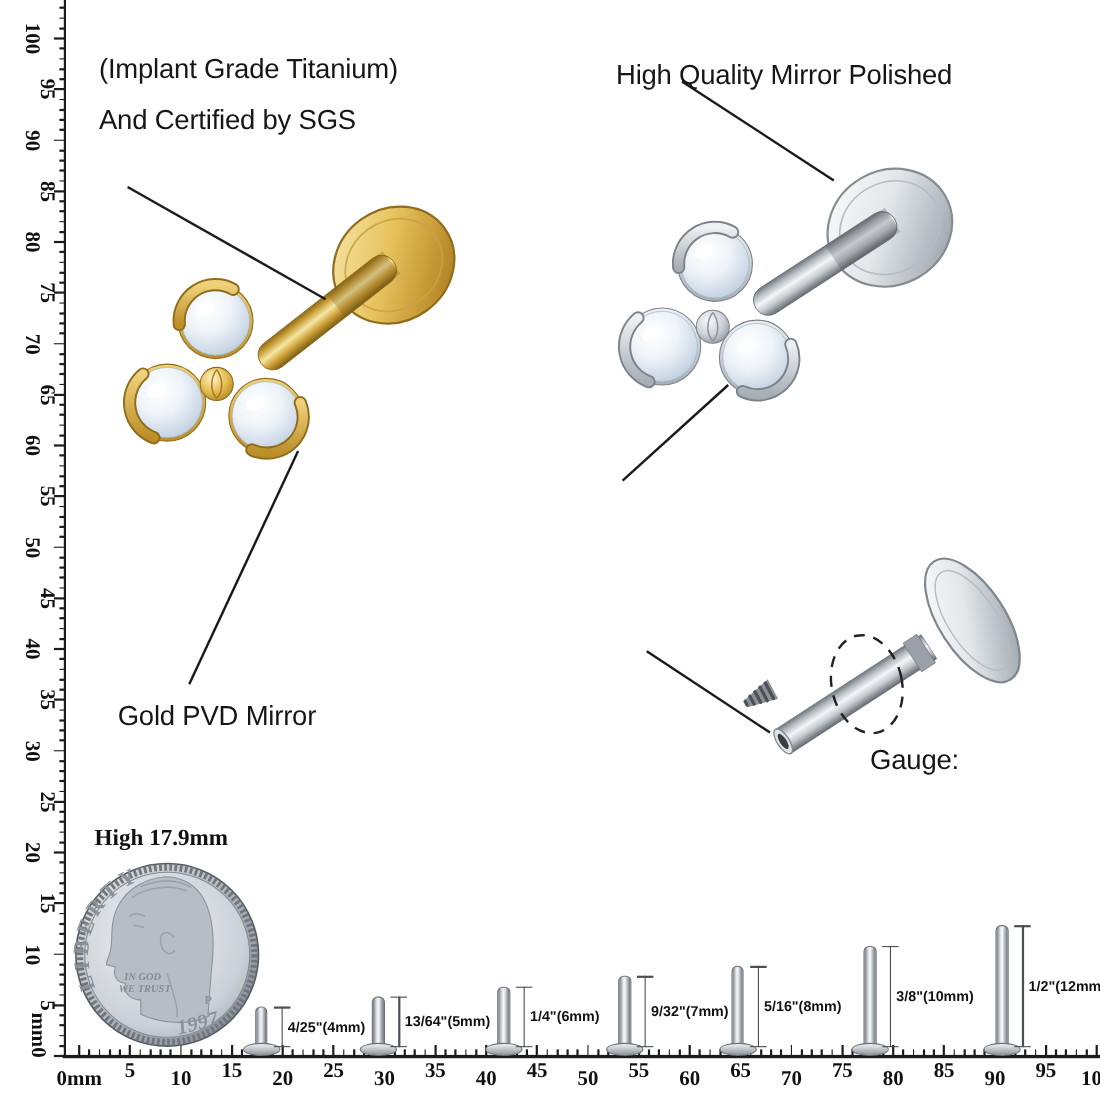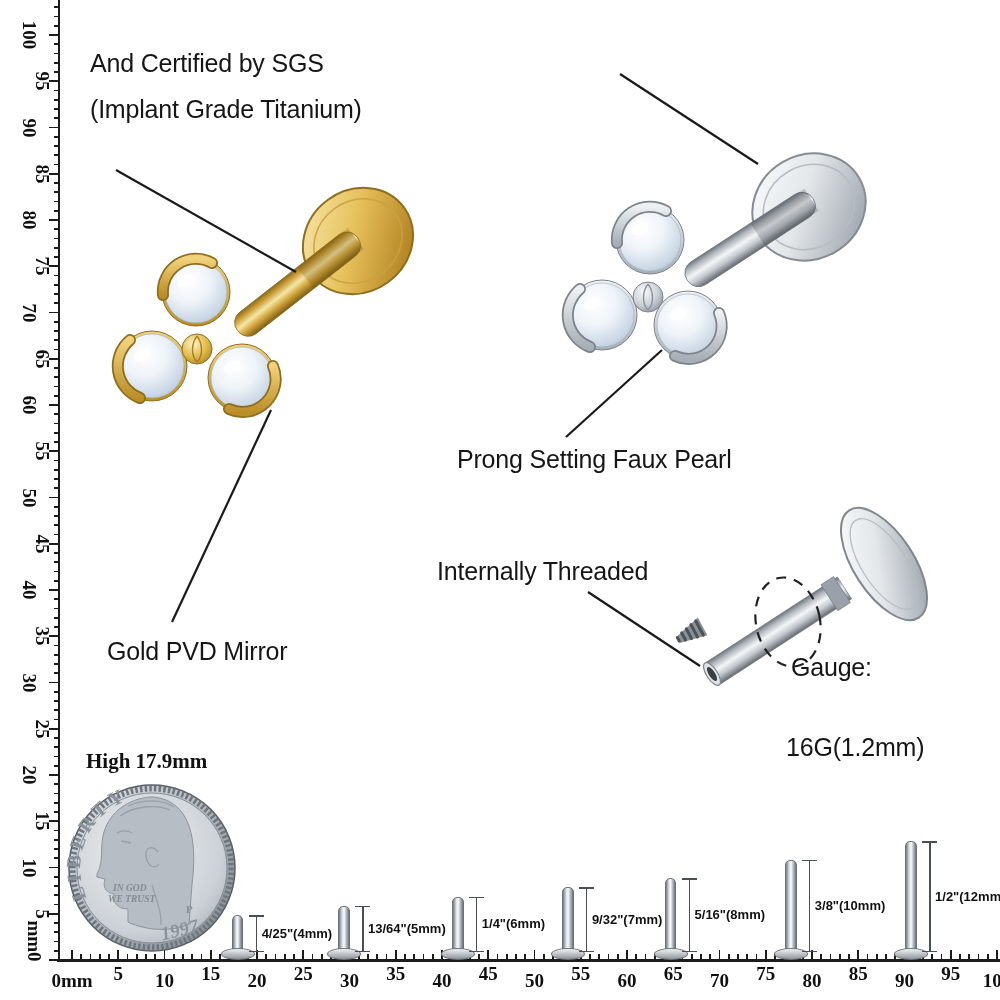--- a/index.html
+++ b/index.html
@@ -482,22 +482,20 @@
     <g stroke="#1a1a1a" stroke-width="2.2">
       <line x1="116" y1="170" x2="296" y2="272"></line>
       <line x1="620" y1="74" x2="758" y2="164"></line>
       <line x1="662" y1="350" x2="566" y2="437"></line>
       <line x1="271" y1="410" x2="172" y2="622"></line>
       <line x1="588" y1="592" x2="700" y2="666"></line>
     </g>
   </svg>
 
   <div class="note" style="left:90px;top:40px;">
+    <div>(Implant Grade Titanium)</div>
     <div>And Certified by SGS</div>
-    <div>(Implant Grade Titanium)</div>
   </div>
-  <div class="note" style="left:457px;top:436px;">Prong Setting Faux Pearl</div>
-  <div class="note" style="left:437px;top:548px;">Internally Threaded</div>
+  <div class="note" style="left:560px;top:45px;">High Quality Mirror Polished</div>
   <div class="note" style="left:107px;top:628px;">Gold PVD Mirror</div>
-  <div class="note" style="left:791px;top:644px;">Gauge:</div>
-  <div class="note" style="left:786px;top:724px;">16G(1.2mm)</div>
+  <div class="note" style="left:791px;top:668px;">Gauge:</div>
   <div class="coin-caption" style="left:86px;top:749px;">High 17.9mm</div>
 </div>
 
 </body></html>

